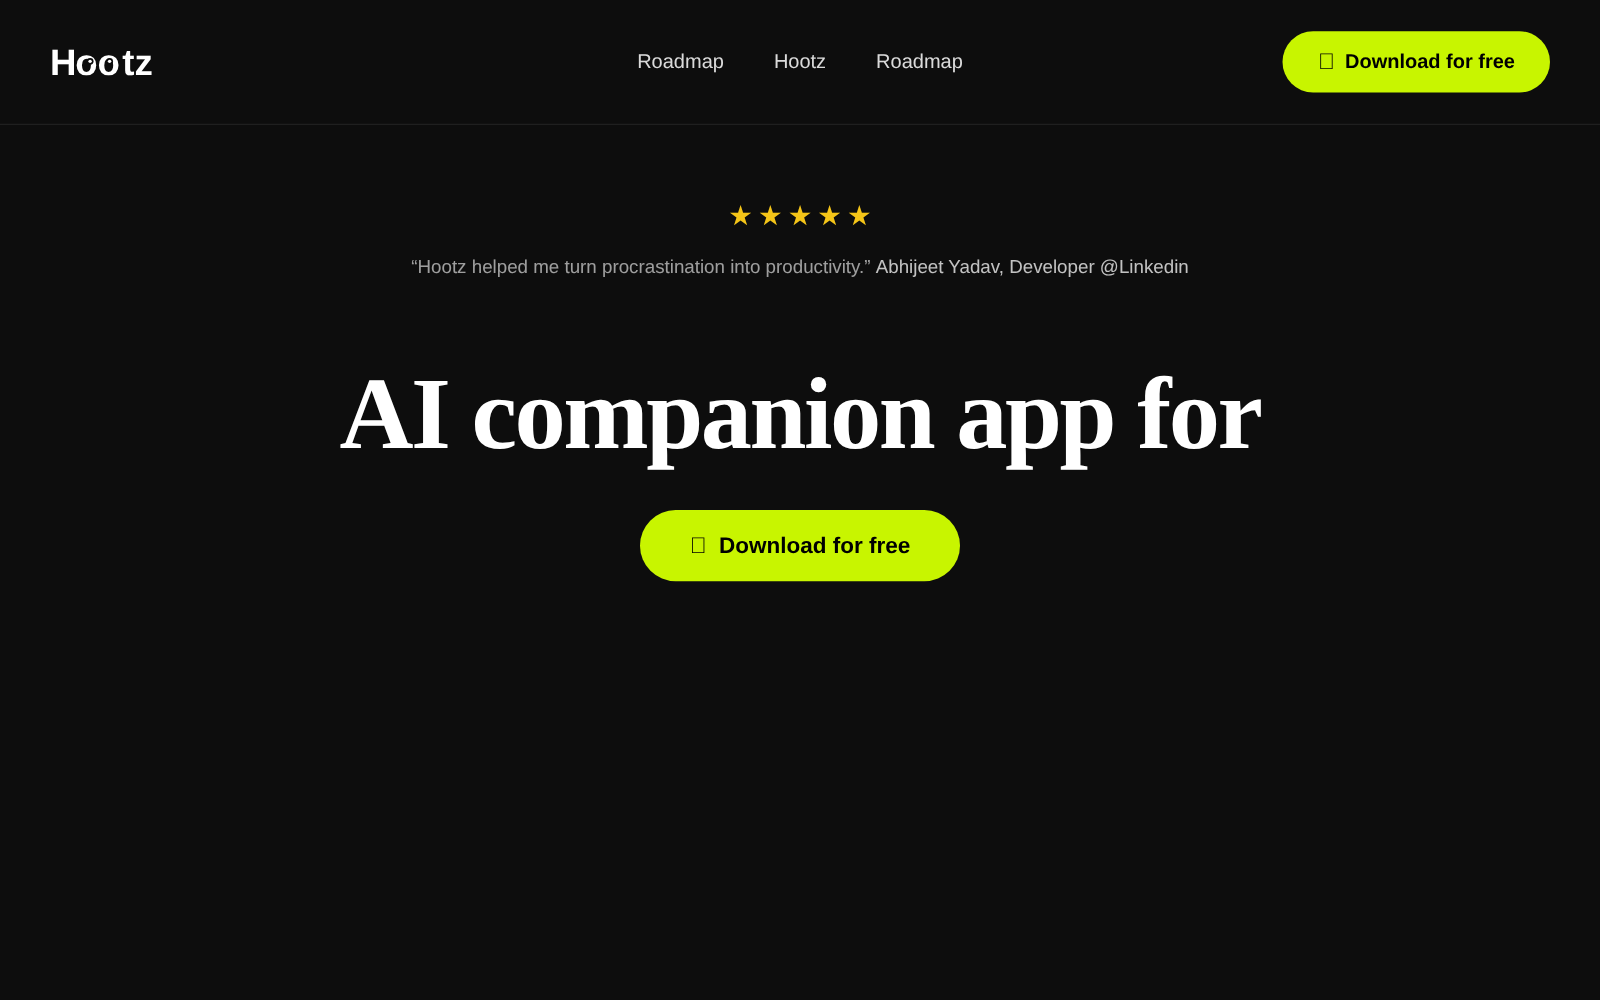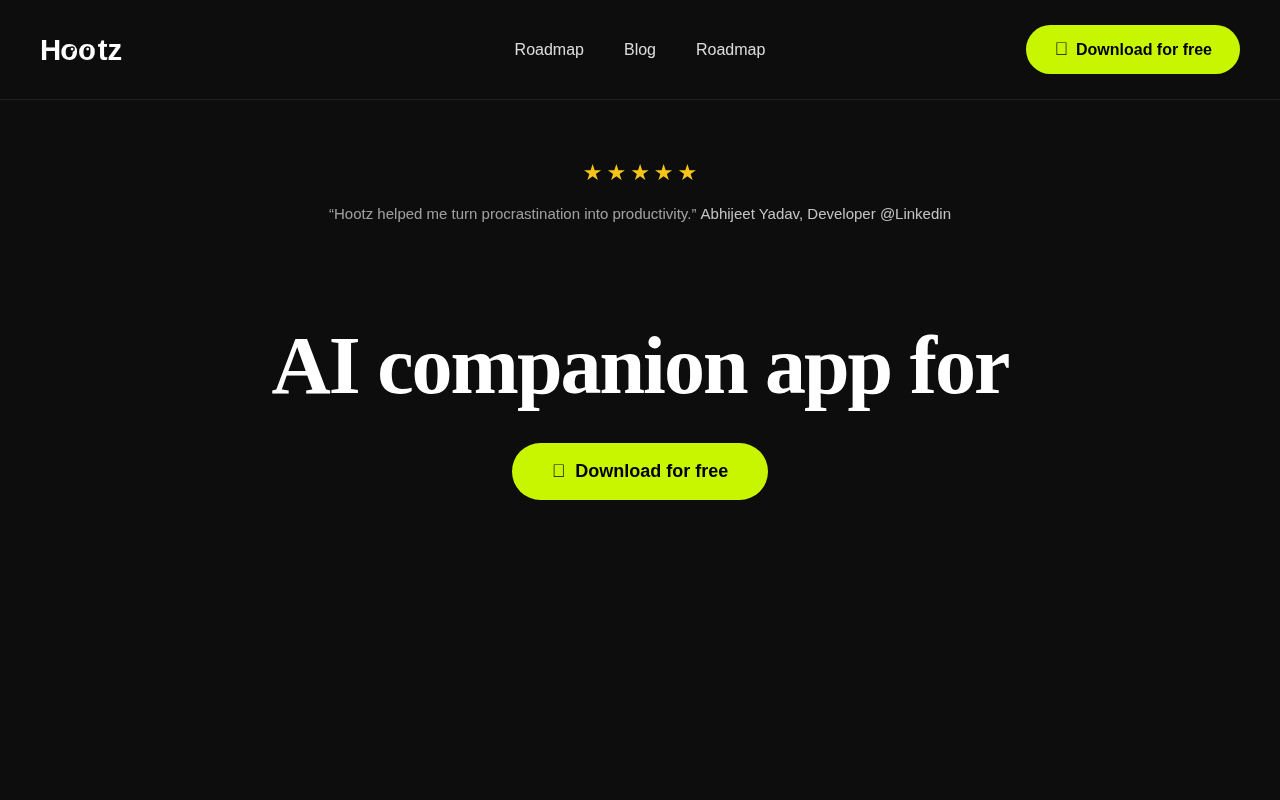--- a/index.html
+++ b/index.html
@@ -89,21 +89,21 @@
 
     .star {
       color: #f5c518;
       font-size: 22px;
     }
 
     
     .testimonial {
       font-size: 15px;
       color: rgba(255,255,255,0.6);
-      margin-bottom: 95px;
+      margin-bottom: 60px;
       line-height: 1.6;
     }
 
     .testimonial-author {
       color: rgba(255,255,255,0.75);
       font-weight: 500;
     }
 
     
     .main-heading {
@@ -163,21 +163,21 @@
 
       <circle cx="52" cy="18" r="3" fill="#0d0d0d"></circle>
       <circle cx="52" cy="18" r="1.5" fill="white"></circle>
 
       <text x="63" y="30" font-family="Arial Black, sans-serif" font-weight="900" font-size="32" fill="white">tz</text>
     </svg>
   </div>
 
   <div class="nav-links">
     <a class="nav-link">Roadmap</a>
-    <a class="nav-link">Blog</a>
+    <a class="nav-link">Hootz</a>
     <a class="nav-link">Roadmap</a>
   </div>
 
   <button class="download-btn-nav">
     <span class="apple-icon"></span>
     <span>Download for free</span>
   </button>
 </nav>
 
 <main class="hero">

